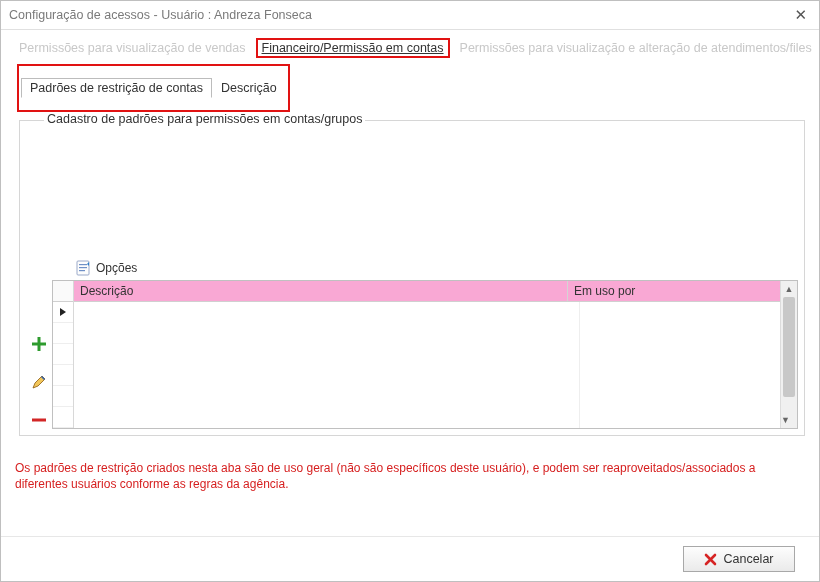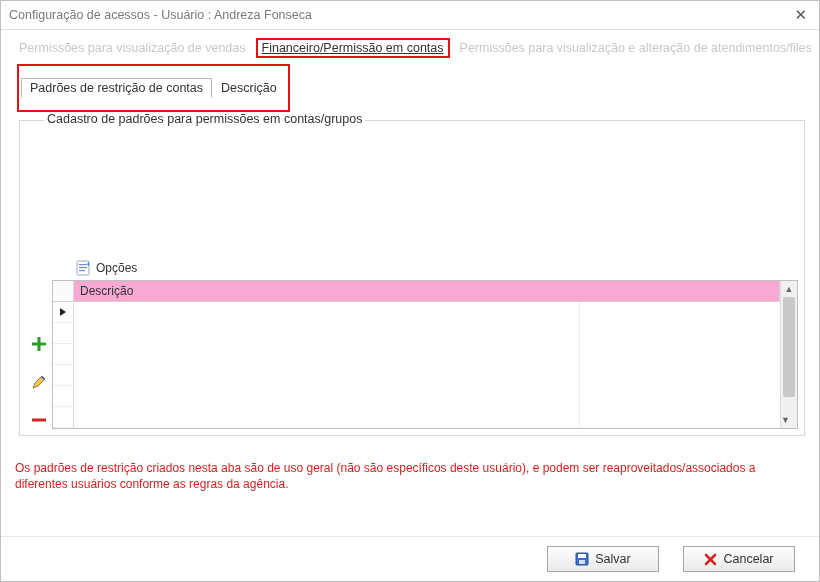--- a/index.html
+++ b/index.html
@@ -346,20 +346,21 @@
               <div class="cell"></div>
               <div class="cell"></div>
               <div class="cell"></div>
               <div class="cell"></div>
               <div class="cell"></div>
             </div>
 
             <div class="data-cols">
               <div class="data-header">
                 <div class="col-hdr col-desc">Descrição</div>
+                <div class="col-hdr col-uso">Em uso por</div>
               </div>
               <div class="data-body">
                 <div class="col-desc"></div>
                 <div class="col-uso"></div>
               </div>
             </div>
 
             <div class="scrollbar-vert">
               <div class="sb-arrow">▲</div>
               <div class="sb-thumb"></div>
@@ -369,28 +370,20 @@
           </div>
         </div>
       </div>
     </div>
 
     <div class="info-text">Os padrões de restrição criados nesta aba são de uso geral (não são específicos deste usuário), e podem ser reaproveitados/associados a diferentes usuários conforme as regras da agência.</div>
 
   </div>
 
   <div class="footer">
-    <div class="dlg-btn">
-      <svg width="14" height="14" viewBox="0 0 14 14">
-        <rect x="1" y="1" width="12" height="12" rx="1" fill="#3a6fc9" stroke="#27538f"></rect>
-        <rect x="3" y="2" width="8" height="4" fill="#fff"></rect>
-        <rect x="4" y="8" width="6" height="4" fill="#cfe0f5"></rect>
-      </svg>
-      <span>Salvar</span>
-    </div>
     <div class="dlg-btn">
       <svg width="13" height="13" viewBox="0 0 13 13">
         <line x1="2" y1="2" x2="11" y2="11" stroke="#d62424" stroke-width="2.6" stroke-linecap="round"></line>
         <line x1="11" y1="2" x2="2" y2="11" stroke="#d62424" stroke-width="2.6" stroke-linecap="round"></line>
       </svg>
       <span>Cancelar</span>
     </div>
   </div>
 
 </div>

